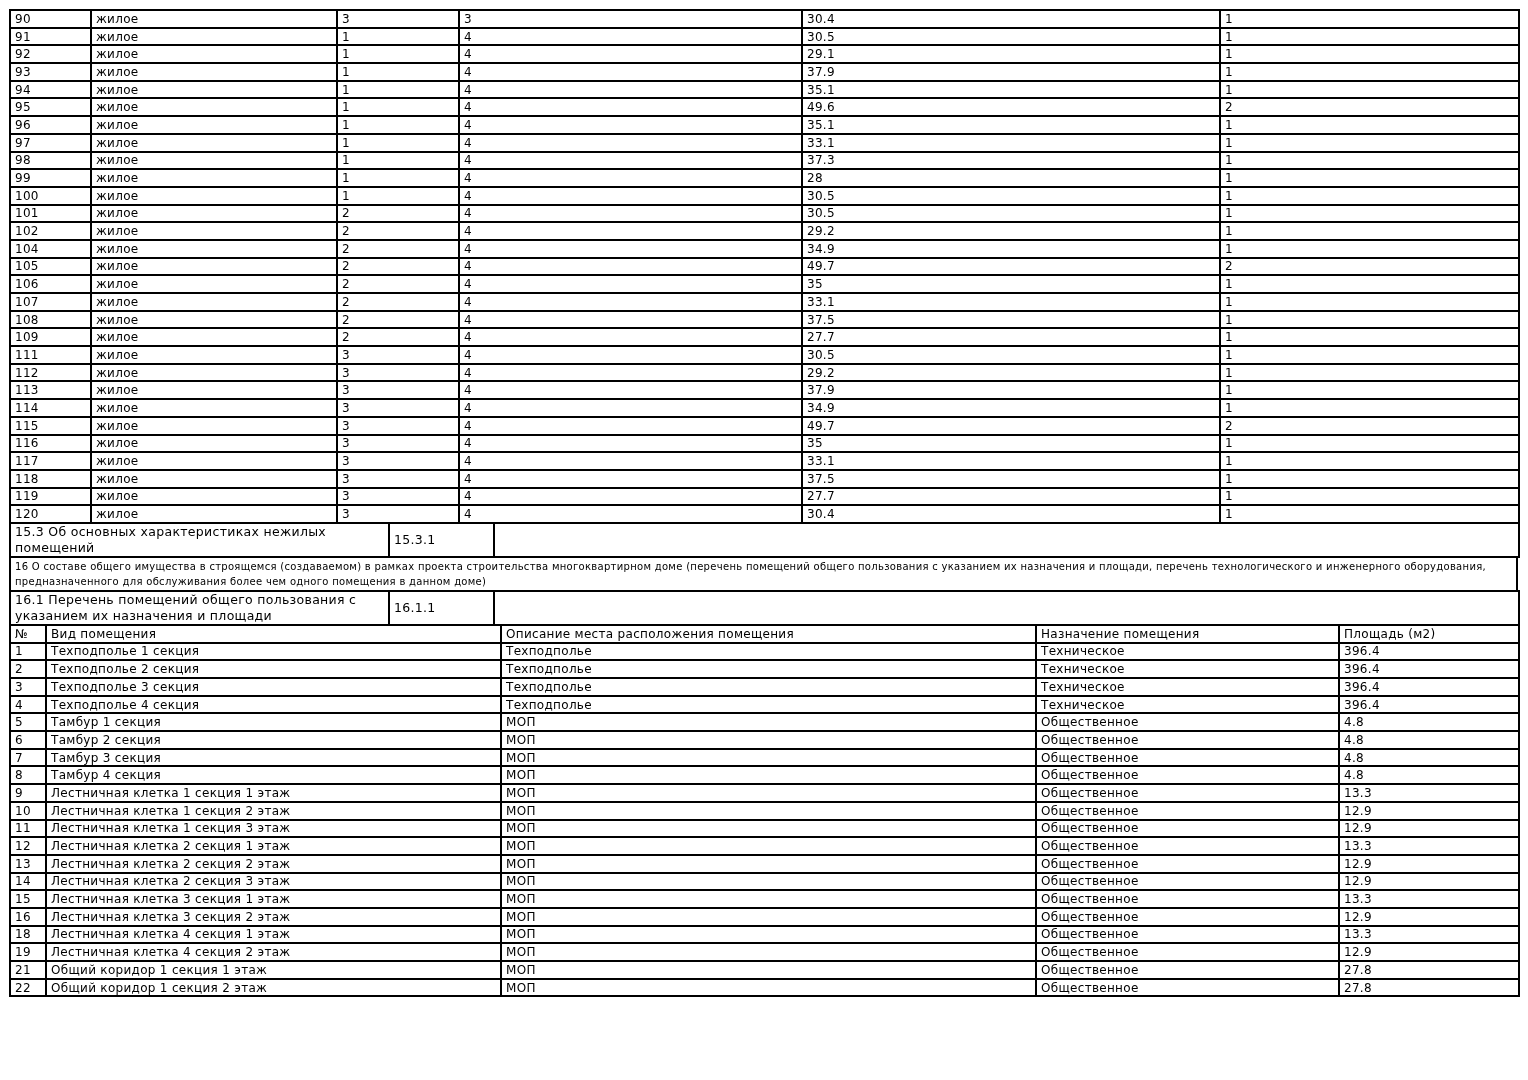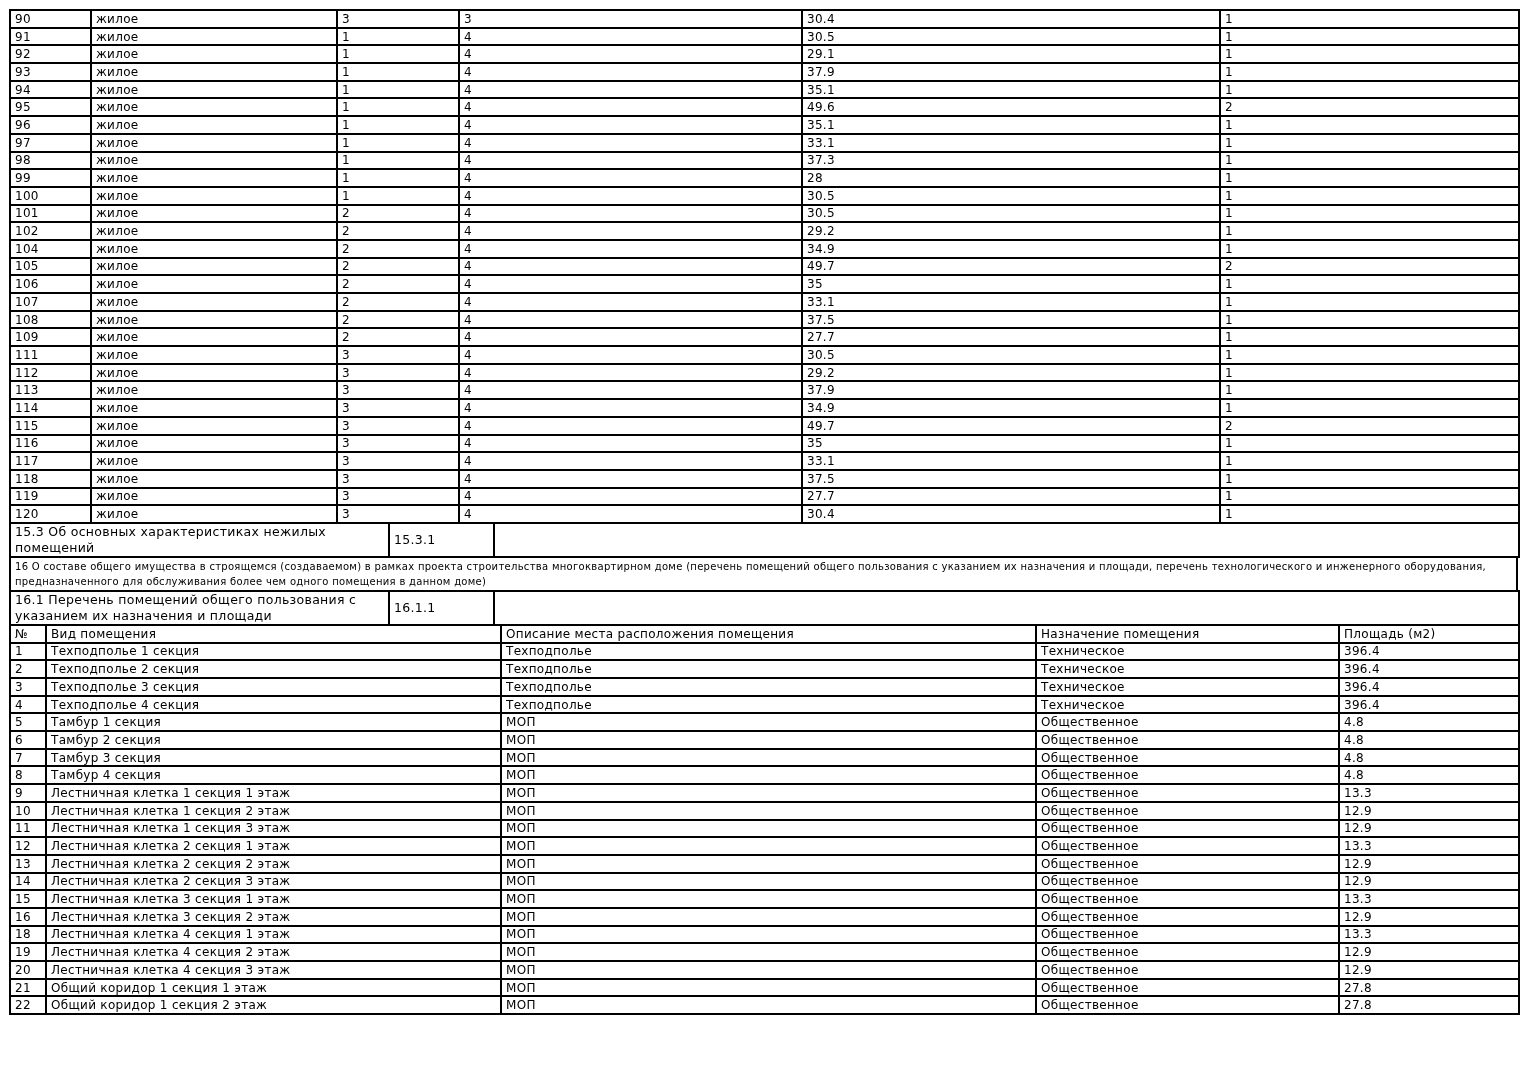--- a/index.html
+++ b/index.html
@@ -539,27 +539,20 @@
       </tr>
 
       <tr>
         <td>19</td>
         <td>Лестничная клетка 4 секция 2 этаж</td>
         <td>МОП</td>
         <td>Общественное</td>
         <td>12.9</td>
       </tr>
 
-      <tr>
-        <td>20</td>
-        <td>Лестничная клетка 4 секция 3 этаж</td>
-        <td>МОП</td>
-        <td>Общественное</td>
-        <td>12.9</td>
-      </tr>
 
       <tr>
         <td>21</td>
         <td>Общий коридор 1 секция 1 этаж</td>
         <td>МОП</td>
         <td>Общественное</td>
         <td>27.8</td>
       </tr>
 
       <tr>

